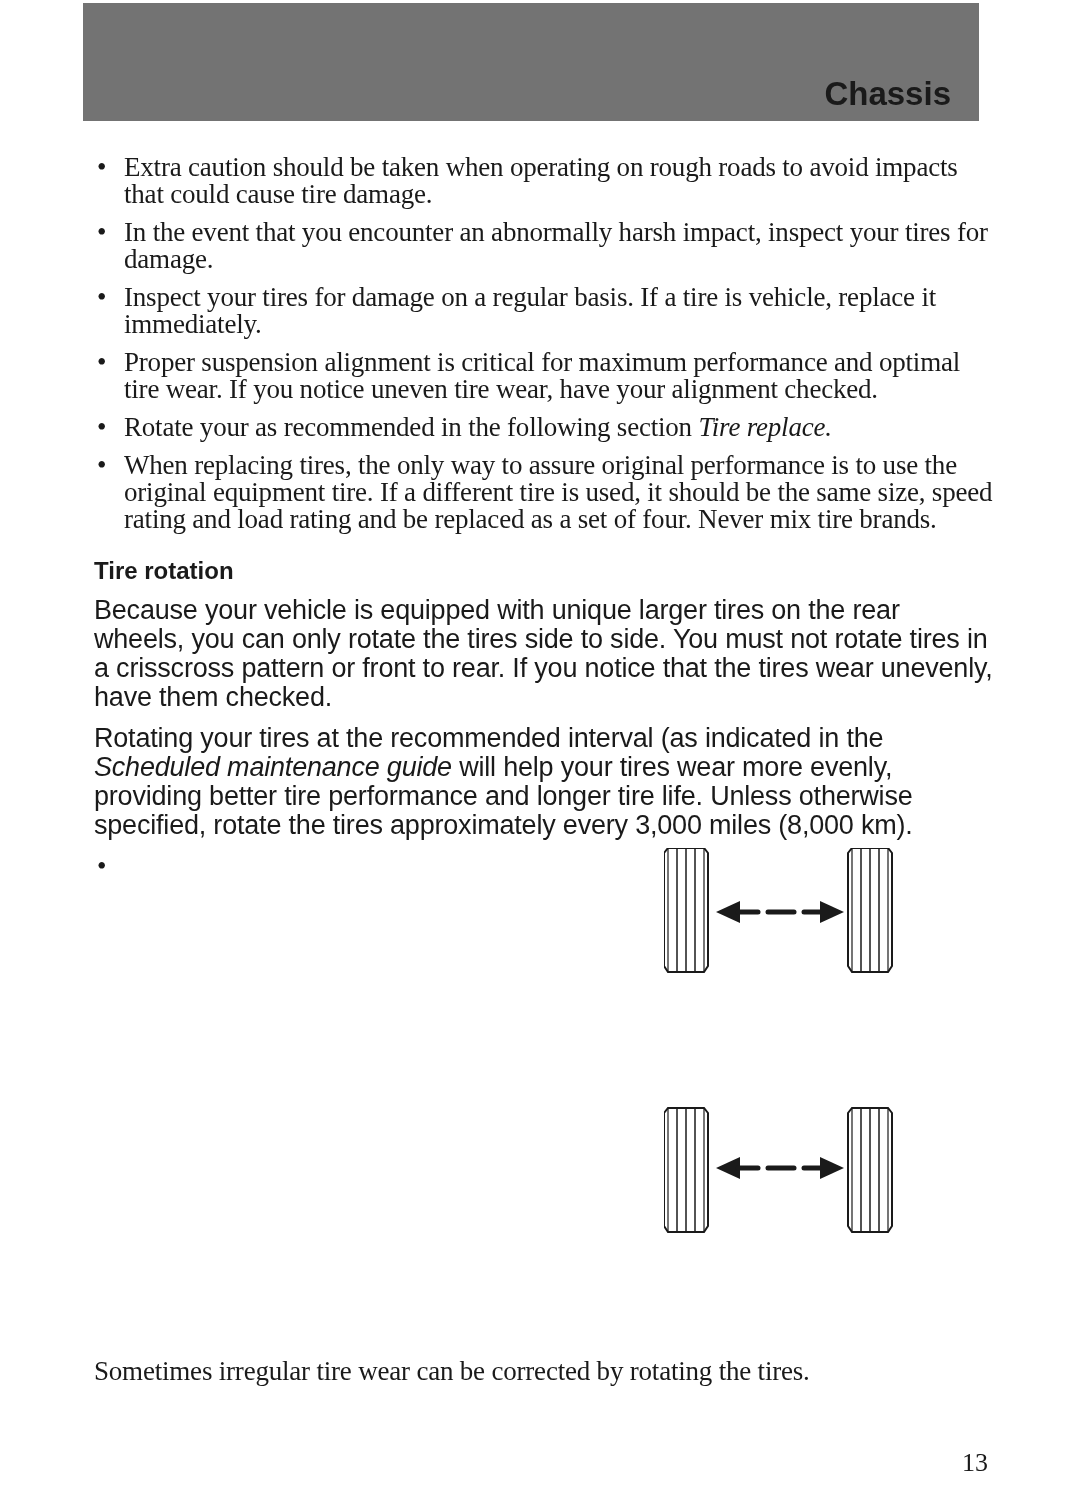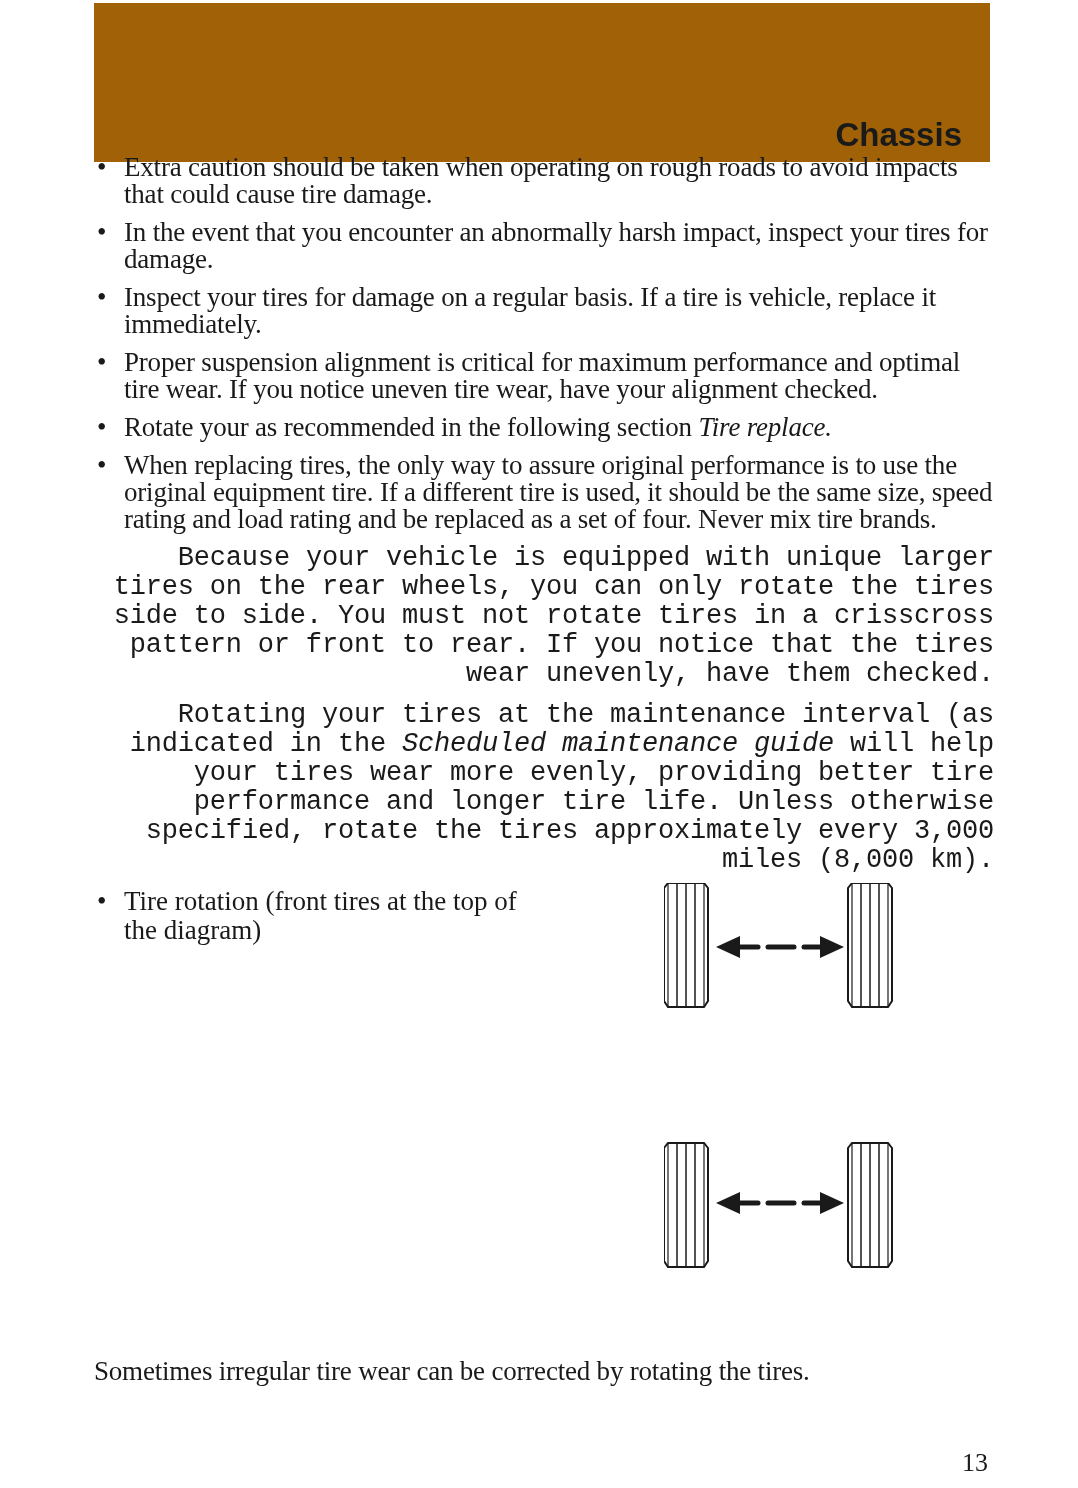--- a/index.html
+++ b/index.html
@@ -1,27 +1,27 @@
 <!DOCTYPE html>
 <html><head>
   <meta charset="utf-8">
   <style>
     html, body { margin: 0; padding: 0; background: #ffffff; }
     body { width: 1078px; height: 1488px; position: relative; overflow: hidden;
            font-family: "DejaVu Serif", "Liberation Serif", serif; color: #1a1a1a; }
-    .header-band { position: absolute; left: 94px; top: 3px; width: 896px; height: 159px; background: #a16207; }
+    .header-band { position: absolute; left: 83px; top: 3px; width: 896px; height: 118px; background: #737373; }
     .header-title { position: absolute; right: 28px; bottom: 8px;
                     font-family: "Liberation Sans", sans-serif; font-weight: bold; font-size: 33px; color: #1a1a1a; letter-spacing: 0px; }
     .content { position: absolute; left: 94px; top: 154px; width: 900px; font-size: 24.5px; line-height: 27px; }
     .bullets { list-style: none; margin: 0; padding: 0; }
     .bullets li { position: relative; padding-left: 30px; margin-bottom: 11px; font-family: "Liberation Serif", serif; font-size: 27px; line-height: 27px; letter-spacing: -0.2px; }
     .bullets li .dot { position: absolute; left: 3px; top: 0; }
     em { font-style: italic; }
     .section-heading { font-family: "Liberation Sans", sans-serif; font-weight: bold; font-size: 24px; margin: 24px 0 12px 0; color: #1a1a1a; }
-    p.body { font-family: Liberation Mono, monospace; font-size: 27px; line-height: 29px; margin: 0 0 12px 0; letter-spacing: -0.2px; text-align: right; }
+    p.body { font-family: Liberation Sans, sans-serif; font-size: 27px; line-height: 29px; margin: 0 0 12px 0; letter-spacing: -0.2px; }
     .diagram-row { position: relative; height: 440px; }
     .diagram-caption { position: absolute; left: 0; top: 0; width: 420px; padding-left: 30px; font-family: "Liberation Serif", serif; font-size: 27px; line-height: 29px; }
     .diagram-caption .dot { position: absolute; left: 3px; top: 0; }
     svg.diagram { position: absolute; left: 570px; top: -4px; }
     .closing { position: absolute; left: 94px; top: 1356px; font-family: "Liberation Serif", serif; font-size: 27px; letter-spacing: -0.2px; text-align: center; }
     .page-number { position: absolute; right: 90px; top: 1448px; font-family: "Liberation Serif", serif; font-size: 26px; }
   </style>
 </head>
 <body>
 
@@ -32,27 +32,27 @@
 <div class="content">
   <ul class="bullets">
     <li><span class="dot">•</span><span>Extra caution should be taken when operating on rough roads to avoid impacts that could cause tire damage.</span></li>
     <li><span class="dot">•</span><span>In the event that you encounter an abnormally harsh impact, inspect your tires for damage.</span></li>
     <li><span class="dot">•</span><span>Inspect your tires for damage on a regular basis. If a tire is vehicle, replace it immediately.</span></li>
     <li><span class="dot">•</span><span>Proper suspension alignment is critical for maximum performance and optimal tire wear. If you notice uneven tire wear, have your alignment checked.</span></li>
     <li><span class="dot">•</span><span>Rotate your as recommended in the following section </span><em>Tire replace.</em></li>
     <li><span class="dot">•</span><span>When replacing tires, the only way to assure original performance is to use the original equipment tire. If a different tire is used, it should be the same size, speed rating and load rating and be replaced as a set of four. Never mix tire brands.</span></li>
   </ul>
 
+  <div class="section-heading">Tire rotation</div>
   <p class="body">Because your vehicle is equipped with unique larger tires on the rear wheels, you can only rotate the tires side to side. You must not rotate tires in a crisscross pattern or front to rear. If you notice that the tires wear unevenly, have them checked.</p>
-  <p class="body"><span>Rotating your tires at the maintenance interval (as indicated in the </span><em>Scheduled maintenance guide</em><span> will help your tires wear more evenly, providing better tire performance and longer tire life. Unless otherwise specified, rotate the tires approximately every 3,000 miles (8,000 km).</span></p>
+  <p class="body"><span>Rotating your tires at the recommended interval (as indicated in the </span><em>Scheduled maintenance guide</em><span> will help your tires wear more evenly, providing better tire performance and longer tire life. Unless otherwise specified, rotate the tires approximately every 3,000 miles (8,000 km).</span></p>
 
   <div class="diagram-row">
     <div class="diagram-caption">
       <span class="dot">•</span>
-      <span>Tire rotation (front tires at the top of the diagram)</span>
     </div>
     <svg class="diagram" width="260" height="400" viewBox="0 0 260 400">
       <defs>
         <g id="tire">
           <path d="M4,0 H40 L44,5 V118 L40,124 H4 L0,118 V5 Z" fill="#fff" stroke="#1a1a1a" stroke-width="2"></path>
           <line x1="4" y1="1" x2="4" y2="123" stroke="#1a1a1a" stroke-width="1.2"></line>
           <line x1="13" y1="1" x2="13" y2="123" stroke="#1a1a1a" stroke-width="1.5"></line>
           <line x1="22" y1="1" x2="22" y2="123" stroke="#1a1a1a" stroke-width="1.5"></line>
           <line x1="31" y1="1" x2="31" y2="123" stroke="#1a1a1a" stroke-width="1.5"></line>
           <line x1="40" y1="1" x2="40" y2="123" stroke="#1a1a1a" stroke-width="1.2"></line>

